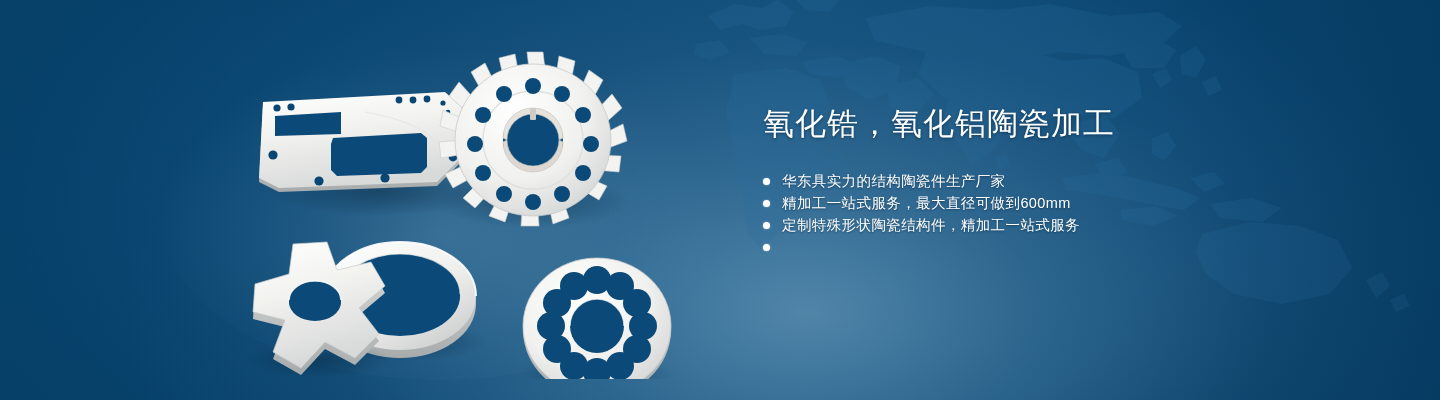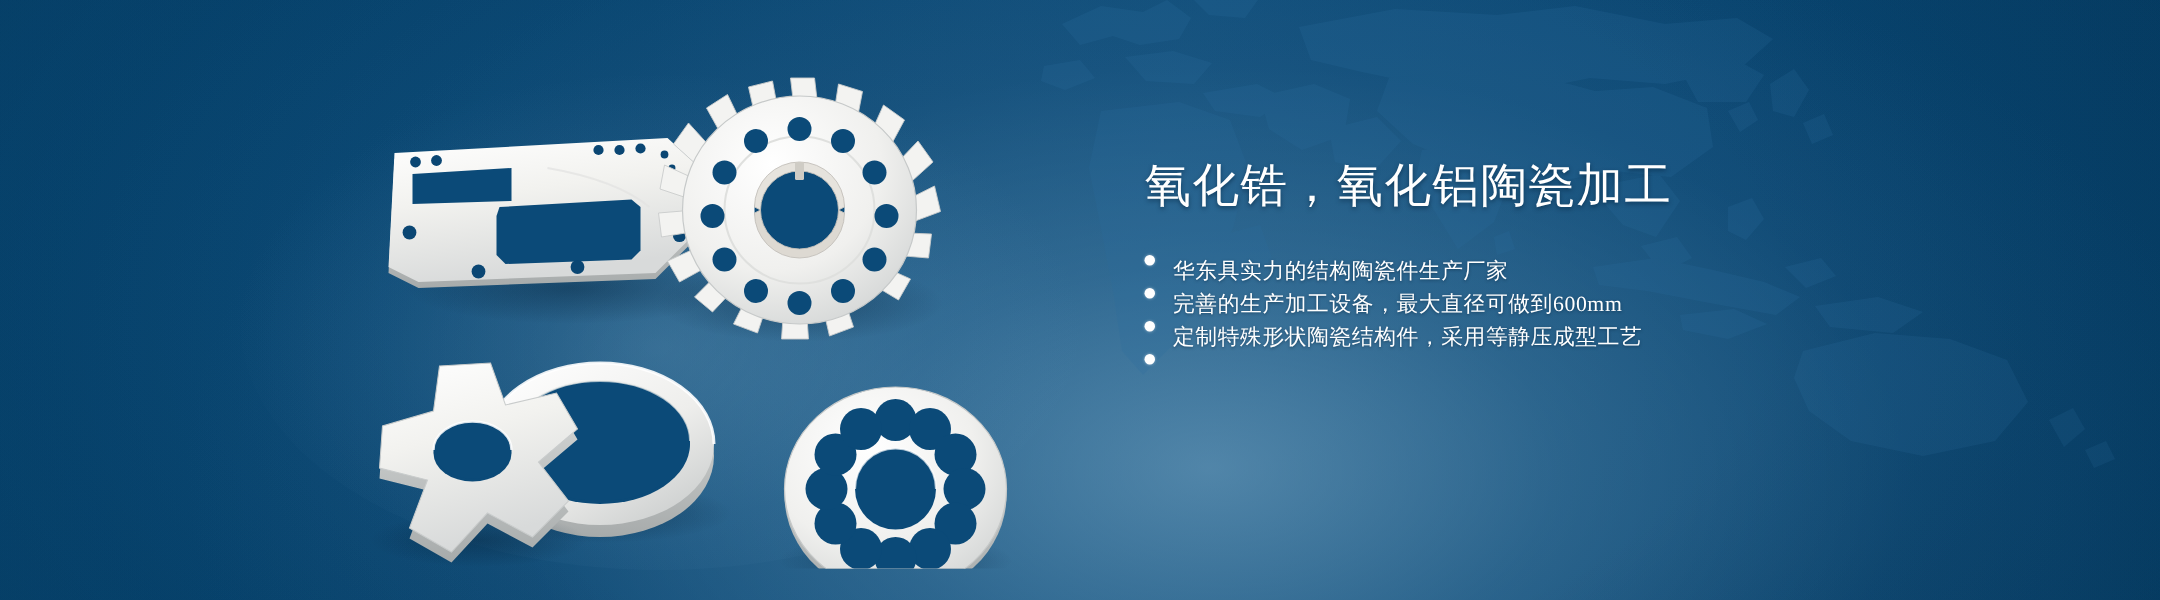--- a/index.html
+++ b/index.html
@@ -7,21 +7,20 @@
     width:1440px; height:400px;
     overflow:hidden;
     background:#063f69;
     font-family:"Liberation Sans", sans-serif;
   }
   #banner {
     position:relative;
     width:1440px; height:400px;
     overflow:hidden;
     background:#b91c1c;
-    font-family:Liberation Serif, serif;
   }
   
   .bg-base {
     position:absolute; inset:0;
     background:
       radial-gradient(ellipse 900px 520px at 56% 78%,
         rgba(118,165,195,0.62) 0%,
         rgba(86,137,172,0.40) 26%,
         rgba(50,100,140,0.18) 52%,
         rgba(10,66,110,0.0) 76%),
@@ -58,21 +57,21 @@
     font-size:31px;
     line-height:40px;
     letter-spacing:1px;
     font-weight:400;
     text-shadow:0 1px 3px rgba(2,30,52,0.55);
     white-space:nowrap;
   }
   .bullets { margin-top:26px; }
   .bullet-row {
     display:flex;
-    align-items:flex-start;
+    align-items:center;
     height:22px;
     margin-bottom:0px;
   }
   .dot {
     width:7px; height:7px;
     border-radius:50%;
     background:#ffffff;
     flex:0 0 auto;
     margin-right:12px;
     box-shadow:0 0 2px rgba(255,255,255,0.5);
@@ -325,25 +324,25 @@
   <div class="text-col">
     <div class="headline">氧化锆，氧化铝陶瓷加工</div>
 
     <div class="bullets">
       <div class="bullet-row">
         <span class="dot"></span>
         <span class="bullet-text">华东具实力的结构陶瓷件生产厂家</span>
       </div>
       <div class="bullet-row">
         <span class="dot"></span>
-        <span class="bullet-text">完善的生产加工设备，最大直径可做到600mm</span>
+        <span class="bullet-text">精加工一站式服务，最大直径可做到600mm</span>
       </div>
       <div class="bullet-row">
         <span class="dot"></span>
-        <span class="bullet-text">定制特殊形状陶瓷结构件，采用等静压成型工艺</span>
+        <span class="bullet-text">定制特殊形状陶瓷结构件，精加工一站式服务</span>
       </div>
       <div class="bullet-row">
         <span class="dot"></span>
       </div>
     </div>
   </div>
 
 </div>
 
 </body></html>

